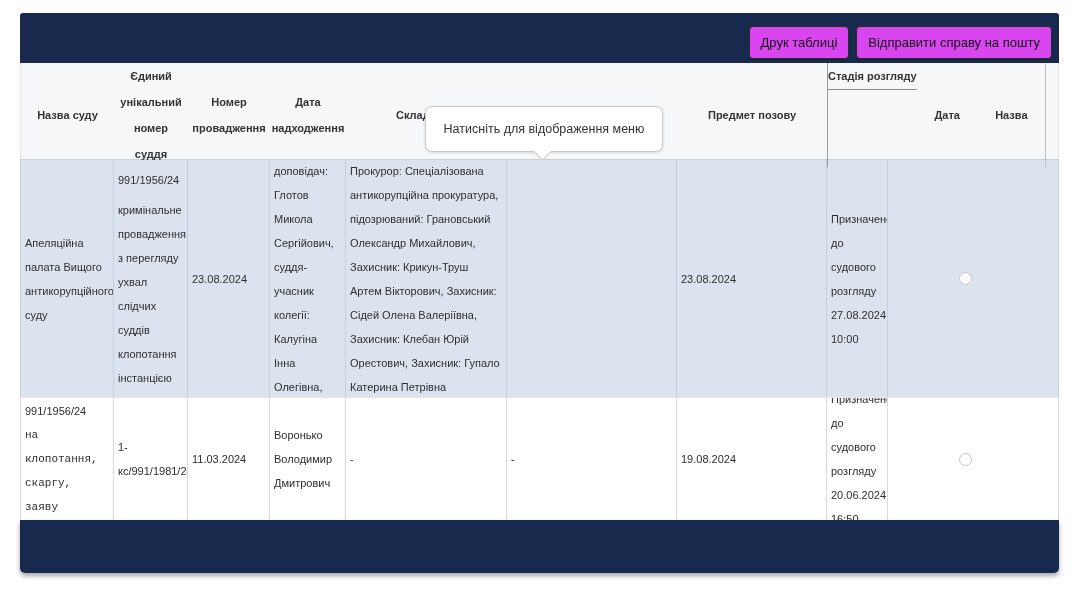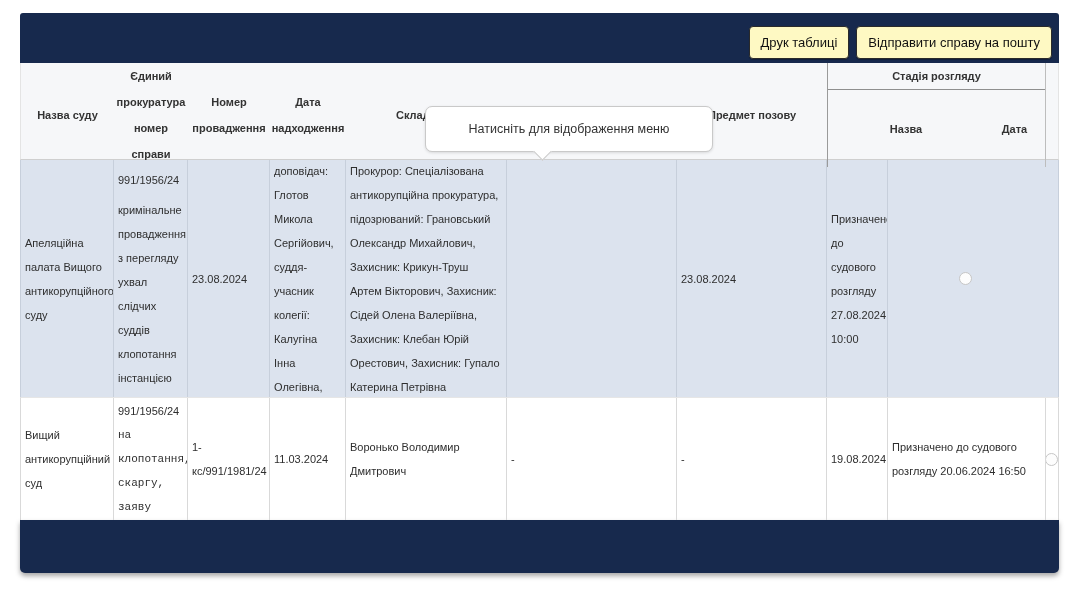--- a/index.html
+++ b/index.html
@@ -23,21 +23,21 @@
     width:1039px;
   }
   
   .topbar{
     height:50px;background:var(--navy);
     border-radius:3px 3px 0 0;
     display:flex;justify-content:flex-end;align-items:flex-end;
     gap:7px;padding:0 7px 4px 0;
   }
   .btn{
-    background:#fef9c3;color:#111;
+    background:#d946ef;color:#111;
     border:1px solid #2a2a2a;border-radius:4px;
     font-family:"Liberation Sans", sans-serif;
     font-size:13px;line-height:1;
     padding:9px 11px;cursor:pointer;white-space:nowrap;
     box-shadow:0 1px 1px rgba(0,0,0,.25);
   }
   
   .grid{
     display:grid;
     grid-template-columns:93px 74px 82px 76px 161px 170px 150px 61px 158px 14px;
@@ -54,21 +54,21 @@
   }
   .th{
     display:flex;align-items:center;justify-content:center;
     text-align:center;padding:0 3px;cursor:pointer;
   }
   .th-composition{justify-content:flex-start;padding-left:50px;}
   .stage-wrap{
     grid-column:8 / 10;
     border-left:1px solid #9a9a9a;
     border-right:1px solid #bdbdbd;
-    display:flex;flex-direction:column;
+    display:flex;flex-direction:row;
   }
   .stage-title{
     height:27px;display:flex;align-items:center;justify-content:center;
     border-bottom:1px solid #8f8f8f;cursor:pointer;
   }
   .stage-sub{flex:1;display:flex;}
   .stage-sub .th{height:100%;}
   .stage-sub .th-date{width:61px;}
   .stage-sub .th-name{flex:1;}
   
@@ -101,21 +101,21 @@
   }
   
   .bottombar{
     height:53px;background:var(--navy);
     border-radius:0 0 5px 5px;
     box-shadow:0 3px 5px rgba(0,0,0,.35);
   }
   
   .tooltip{
     position:absolute;left:405px;top:93px;
-    width:288px;height:46px;
+    width:238px;height:46px;
     background:#ffffff;border:1px solid #c9c9c9;border-radius:7px;
     box-shadow:0 1px 3px rgba(0,0,0,.12);
     display:flex;align-items:center;justify-content:center;
     font-size:12.5px;color:#333;z-index:6;white-space:nowrap;
   }
   .tooltip-caret{
     position:absolute;left:516px;top:132px;
     width:13px;height:13px;background:#ffffff;
     border-right:1px solid #c9c9c9;border-bottom:1px solid #c9c9c9;
     transform:rotate(45deg);z-index:7;
@@ -126,31 +126,31 @@
 
 <div class="container">
 
   <div class="topbar">
     <button class="btn">Друк таблиці</button>
     <button class="btn">Відправити справу на пошту</button>
   </div>
 
   <div class="grid thead">
     <div class="th">Назва суду</div>
-    <div class="th">Єдиний прокуратура номер справи</div>
+    <div class="th">Єдиний унікальний номер суддя</div>
     <div class="th">Номер провадження</div>
     <div class="th">Дата надходження</div>
     <div class="th th-composition">Склад</div>
     <div class="th"></div>
     <div class="th">Предмет позову</div>
     <div class="stage-wrap">
       <div class="stage-title">Стадія розгляду</div>
       <div class="stage-sub">
+        <div class="th th-date">Дата</div>
         <div class="th th-name">Назва</div>
-        <div class="th th-date">Дата</div>
       </div>
     </div>
     <div class="th"></div>
   </div>
 
   <div class="grid row row1">
     <div class="td">
       <span>Апеляційна палата Вищого антикорупційного суду</span>
     </div>
     <div class="td">
@@ -175,23 +175,20 @@
     <div class="td">
       <span>Призначено до судового розгляду 27.08.2024 10:00</span>
     </div>
     <div class="td td-radio">
       <span class="radio"></span>
     </div>
   </div>
 
   <div class="grid row row2">
     <div class="td">
-      <span>Вищий антикорупційний суд</span>
-    </div>
-    <div class="td">
       <span>991/1956/24</span>
       <span class="desc-gap-lg">на клопотання, скаргу, заяву</span>
     </div>
     <div class="td">
       <span>1-кс/991/1981/24</span>
     </div>
     <div class="td">
       <span>11.03.2024</span>
     </div>
     <div class="td">

